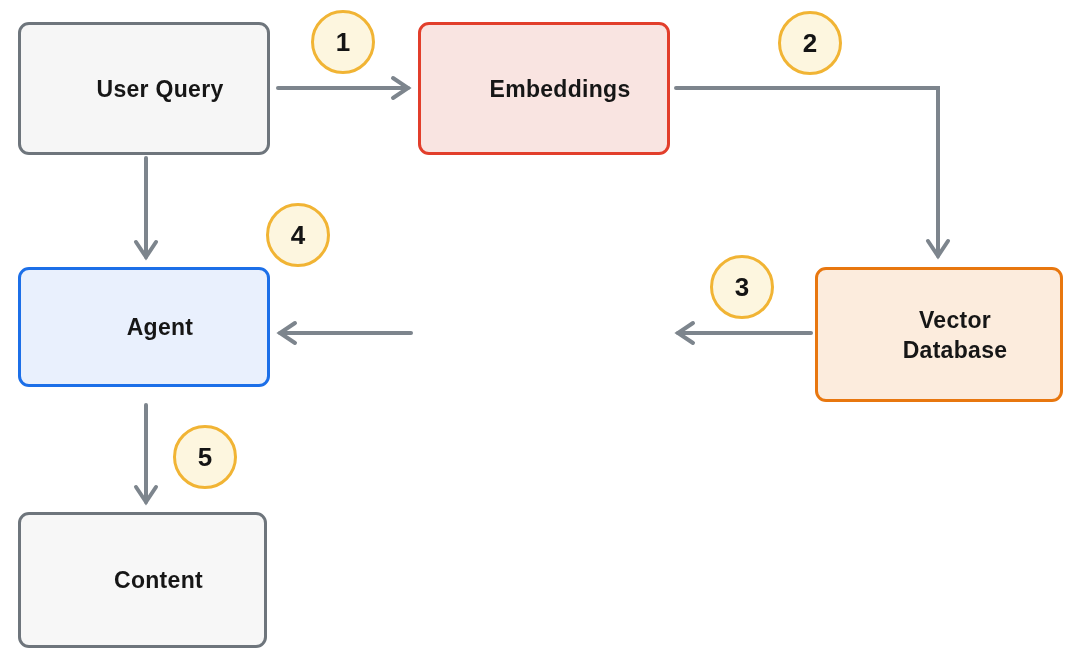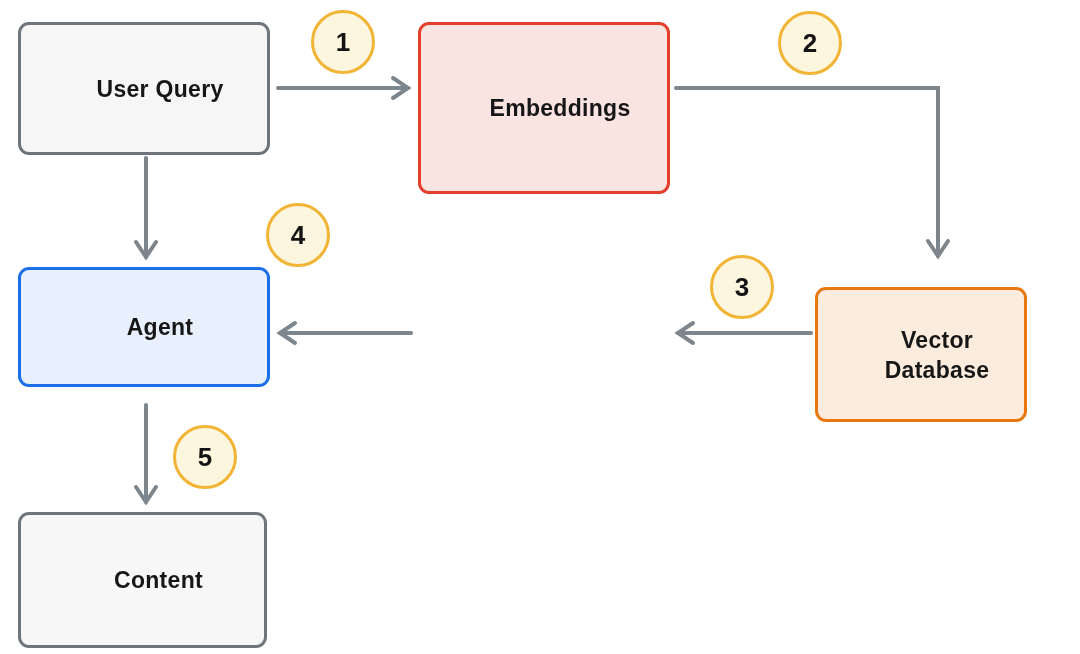--- a/index.html
+++ b/index.html
@@ -75,24 +75,24 @@
   <path d="M 278 88 H 408" marker-end="url(#arrowhead)"></path>
       <path d="M 676 88 H 938 V 256" marker-end="url(#arrowhead)"></path>
       <path d="M 811 333 H 678" marker-end="url(#arrowhead)"></path>
       <path d="M 411 333 H 280" marker-end="url(#arrowhead)"></path>
       <path d="M 146 158 V 257" marker-end="url(#arrowhead)"></path>
       <path d="M 146 405 V 502" marker-end="url(#arrowhead)"></path>
     </svg>
 <div class="node" style="left: 18px; top: 22px; width: 252px; height: 133px; background: rgb(246, 246, 246); border-color: rgb(110, 117, 124);">
       <div class="node-label" style="color: rgb(22, 22, 22);">User Query</div>
     </div>
-    <div class="node" style="left: 418px; top: 22px; width: 252px; height: 172px; background: rgb(249, 228, 225); border-color: rgb(226, 62, 43);">
+    <div class="node" style="left: 418px; top: 22px; width: 252px; height: 133px; background: rgb(249, 228, 225); border-color: rgb(226, 62, 43);">
       <div class="node-label" style="color: rgb(22, 22, 22);">Embeddings</div>
     </div>
-    <div class="node" style="left: 815px; top: 267px; width: 212px; height: 135px; background: rgb(252, 236, 221); border-color: rgb(232, 119, 15); margin-top: 20px;">
+    <div class="node" style="left: 815px; top: 267px; width: 248px; height: 135px; background: rgb(252, 236, 221); border-color: rgb(232, 119, 15);">
       <div class="node-label" style="color: rgb(22, 22, 22);">Vector<br>Database</div>
     </div>
     <div class="node" style="left: 18px; top: 267px; width: 252px; height: 120px; background: rgb(233, 240, 253); border-color: rgb(28, 111, 232);">
       <div class="node-label" style="color: rgb(22, 22, 22);">Agent</div>
     </div>
     <div class="node" style="left: 18px; top: 512px; width: 249px; height: 136px; background: rgb(247, 247, 247); border-color: rgb(110, 117, 124);">
       <div class="node-label" style="color: rgb(22, 22, 22);">Content</div>
     </div>
     <div class="badge" style="left: 311px; top: 10px; width: 64px; height: 64px; background: rgb(253, 246, 223); border-color: rgb(241, 180, 52);">1</div>
     <div class="badge" style="left: 778px; top: 11px; width: 64px; height: 64px; background: rgb(253, 246, 223); border-color: rgb(241, 180, 52);">2</div>

